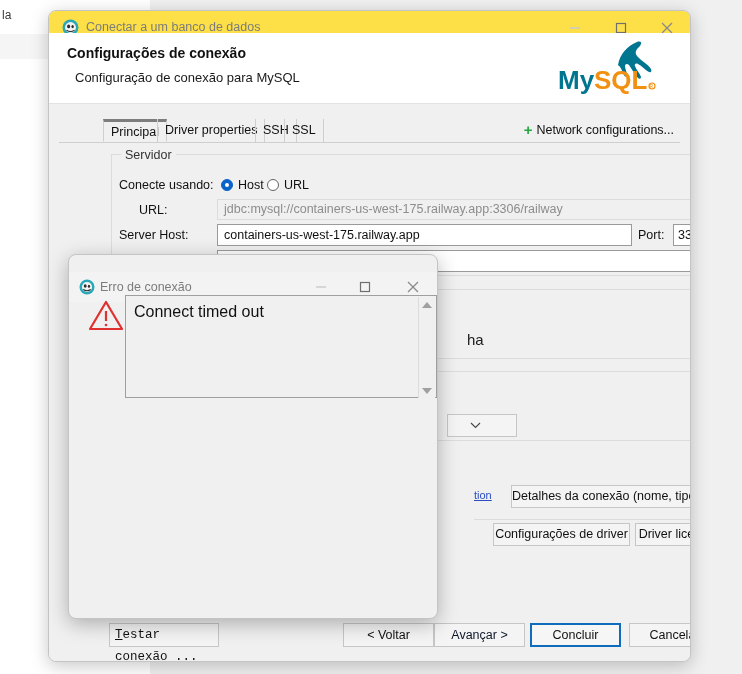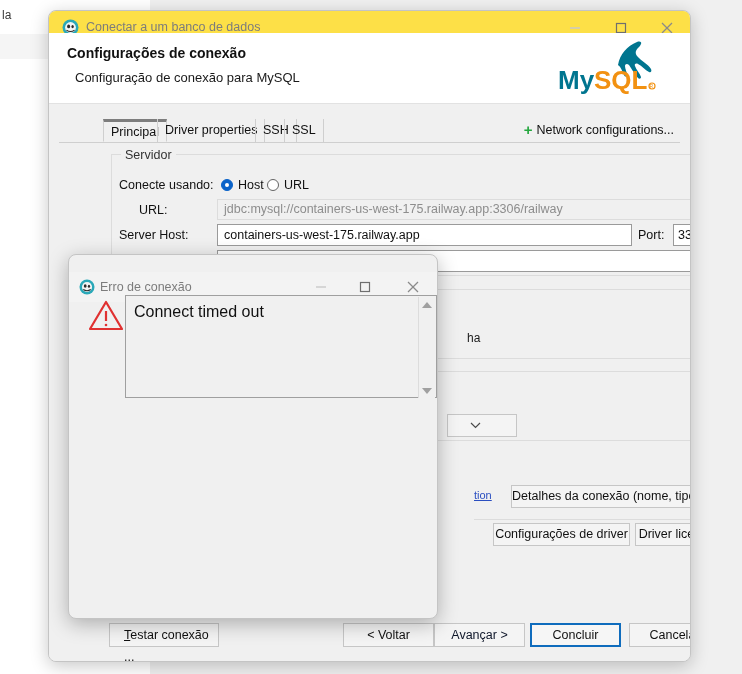--- a/index.html
+++ b/index.html
@@ -73,21 +73,21 @@
       box-sizing:border-box;line-height:19px;padding-left:6px;font-size:12.5px;color:#8d8d8d;}
   #inp-host{position:absolute;left:168px;top:213px;width:415px;height:22px;background:#fff;border:1px solid #9a9a9a;
       box-sizing:border-box;line-height:20px;padding-left:6px;font-size:12.5px;color:#111;}
   #inp-port{position:absolute;left:624px;top:213px;width:38px;height:22px;background:#fff;border:1px solid #9a9a9a;
       box-sizing:border-box;line-height:20px;text-align:center;font-size:12.5px;color:#111;}
   #inp-db{position:absolute;left:168px;top:239px;width:494px;height:22px;background:#fff;border:1px solid #9a9a9a;
       box-sizing:border-box;line-height:20px;padding-left:6px;font-size:12.5px;color:#111;}
 
   
   #grp-auth{position:absolute;left:62px;top:278px;width:613px;height:68px;border:1px solid #dcdcdc;}
-  #lbl-senha{position:absolute;left:418px;top:320px;font-size:12px;color:#1a1a1a;}
+  #lbl-senha{position:absolute;left:418px;top:320px;font-size:15px;color:#1a1a1a;}
 
   
   #grp-adv{position:absolute;left:62px;top:360px;width:613px;height:68px;border:1px solid #dcdcdc;}
   #combo-adv{position:absolute;left:398px;top:403px;width:70px;height:23px;background:#f4f4f4;border:1px solid #c6c6c6;box-sizing:border-box;}
   #combo-adv svg{position:absolute;left:22px;top:7px;}
 
   
   #link-tion{position:absolute;left:425px;top:478px;font-size:11px;color:#2a4ec0;text-decoration:underline;}
   #btn-detalhes-conexao{position:absolute;left:462px;top:474px;width:207px;height:23px;background:#f4f4f4;border:1px solid #c6c6c6;
       box-sizing:border-box;line-height:21px;text-align:center;font-size:12.5px;color:#111;}
@@ -95,21 +95,21 @@
   #btn-cfg-driver{position:absolute;left:444px;top:512px;width:137px;height:23px;background:#f4f4f4;border:1px solid #c6c6c6;
       box-sizing:border-box;line-height:21px;text-align:center;font-size:12.5px;color:#111;}
   #btn-driver-license{position:absolute;left:586px;top:512px;width:83px;height:23px;background:#f4f4f4;border:1px solid #c6c6c6;
       box-sizing:border-box;line-height:21px;text-align:center;font-size:12.5px;color:#111;}
   #lbl-n{position:absolute;left:55px;top:513px;font-size:12.5px;color:#111;}
 
   
   #wiz-footer{position:absolute;left:0;top:600px;width:641px;height:50px;background:#f0f0f0;}
   .fbtn{position:absolute;top:612px;height:24px;background:#f4f4f4;border:1px solid #c6c6c6;box-sizing:border-box;
         line-height:22px;text-align:center;font-size:12.5px;color:#111;}
-  #btn-testar{left:60px;width:110px;text-align:left;padding-left:14px;}
+  #btn-testar{left:60px;width:110px;text-align:left;padding-left:5px;font-family:Liberation Mono, monospace;}
   #btn-voltar{left:294px;width:91px;}
   #btn-avancar{left:385px;width:91px;color:#0f172a;}
   #btn-concluir{left:481px;width:91px;border:2px solid #0f6cbd;background:#f6f6f6;line-height:20px;}
   #btn-cancelar{left:580px;width:91px;}
   .acc{text-decoration:underline;}
 
   
   #errdlg{
     position:absolute;left:68px;top:254px;width:368px;height:363px;
     background:#f0f0f0;border:1px solid #c4c4c4;border-radius:8px;

